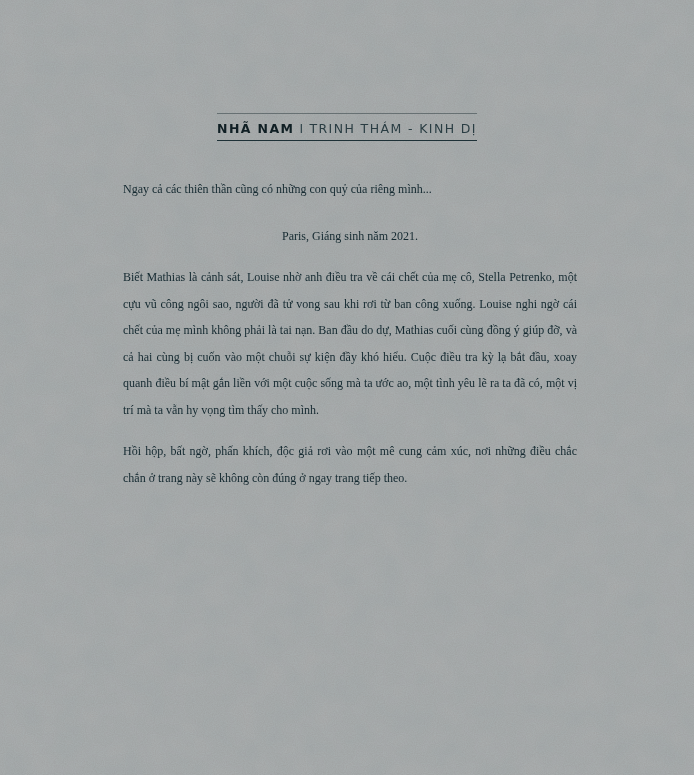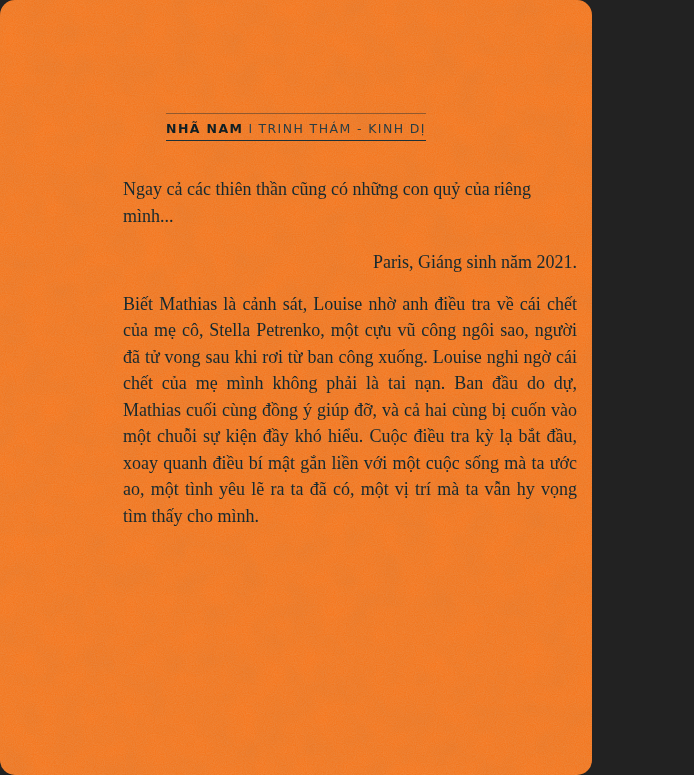--- a/index.html
+++ b/index.html
@@ -2,26 +2,25 @@
 <html><head>
 <meta charset="utf-8">
 <style>
   html, body {
     margin: 0;
     padding: 0;
     background: #222;
   }
   .page {
     position: relative;
-    width: 592px;
+    width: 694px;
     height: 775px;
-    background-color: #f97316;
+    background-color: #a3a3a3;
     overflow: hidden;
     font-family: "Liberation Serif", "DejaVu Serif", serif;
-    border-radius: 15px;
   }
   .noise-layer {
     position: absolute;
     inset: 0;
     width: 100%;
     height: 100%;
     pointer-events: none;
   }
   
   .header-wrap {
@@ -54,33 +53,33 @@
     padding: 0 5px;
     color: #33474d;
   }
   
   .body-text {
     position: absolute;
     top: 176px;
     left: 123px;
     width: 454px;
     color: #142930;
-    font-size: 18px;
+    font-size: 12px;
     line-height: 26.5px;
     z-index: 2;
   }
   .body-text p {
     margin: 0;
   }
   .tagline {
     text-align: left;
   }
   .dateline {
     margin-top: 20px !important;
-    text-align: right;
+    text-align: center;
   }
   .synopsis {
     margin-top: 15px !important;
     text-align: justify;
     text-justify: inter-word;
   }
 </style>
 </head>
 <body>
 
@@ -110,15 +109,16 @@
       <div class="header-text">
         <span class="publisher">NHÃ NAM</span><span class="separator">I</span><span class="genre">TRINH THÁM - KINH DỊ</span>
       </div>
     </div>
   </div>
 
   <div class="body-text">
     <p class="tagline">Ngay cả các thiên thần cũng có những con quỷ của riêng mình...</p>
     <p class="dateline">Paris, Giáng sinh năm 2021.</p>
     <p class="synopsis">Biết Mathias là cảnh sát, Louise nhờ anh điều tra về cái chết của mẹ cô, Stella Petrenko, một cựu vũ công ngôi sao, người đã tử vong sau khi rơi từ ban công xuống. Louise nghi ngờ cái chết của mẹ mình không phải là tai nạn. Ban đầu do dự, Mathias cuối cùng đồng ý giúp đỡ, và cả hai cùng bị cuốn vào một chuỗi sự kiện đầy khó hiểu. Cuộc điều tra kỳ lạ bắt đầu, xoay quanh điều bí mật gắn liền với một cuộc sống mà ta ước ao, một tình yêu lẽ ra ta đã có, một vị trí mà ta vẫn hy vọng tìm thấy cho mình.</p>
+    <p class="synopsis">Hồi hộp, bất ngờ, phấn khích, độc giả rơi vào một mê cung cảm xúc, nơi những điều chắc chắn ở trang này sẽ không còn đúng ở ngay trang tiếp theo.</p>
   </div>
 
 </div>
 
 </body></html>

